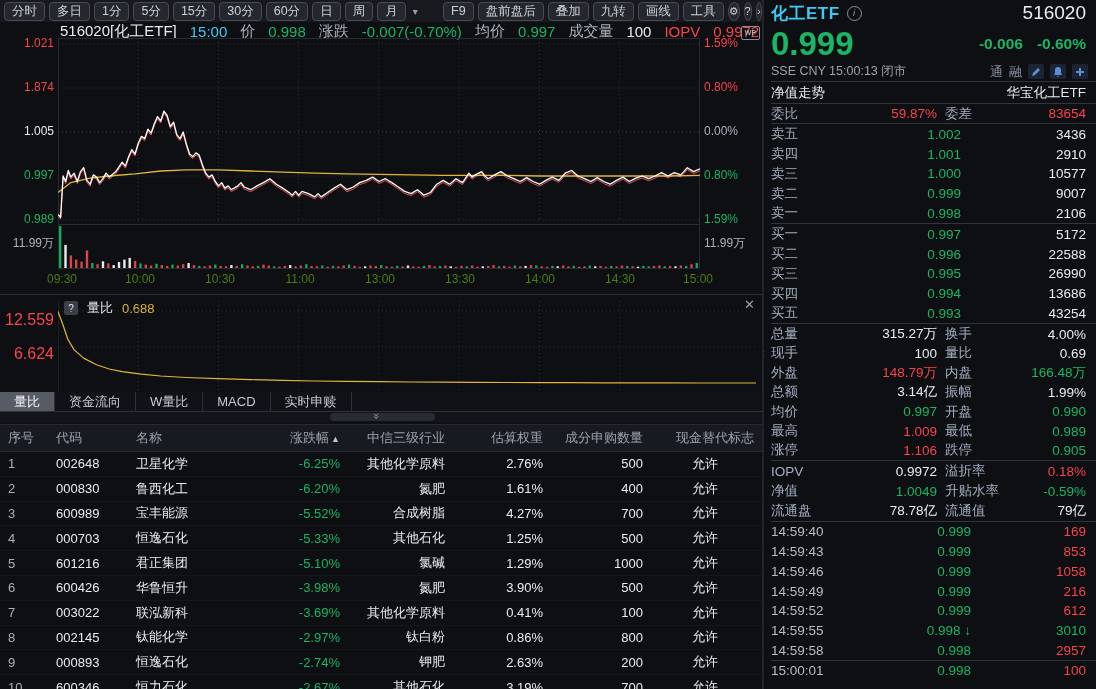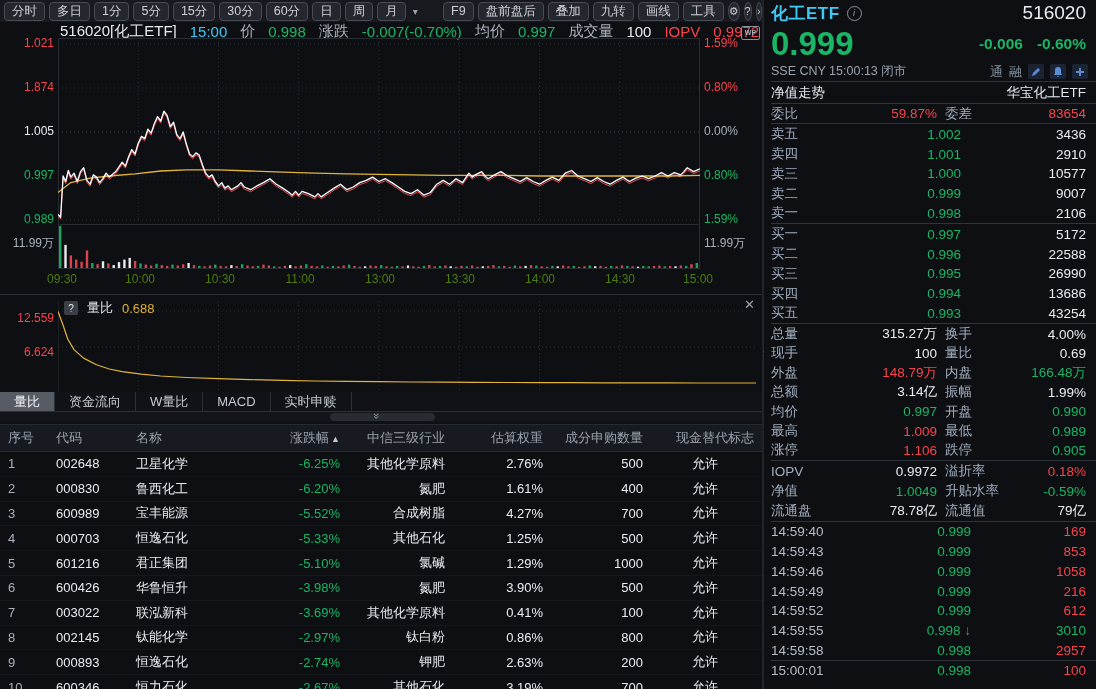--- a/index.html
+++ b/index.html
@@ -30,21 +30,21 @@
   .tlab{position:absolute;top:272px;width:44px;text-align:center;font-size:12px;color:#4d7c0f;}
   svg{display:block;}
   #priceSvg{position:absolute;left:58px;top:38px;}
   #volSvg{position:absolute;left:58px;top:224px;border-top:1px solid #272b32;}
   .subpane{position:absolute;left:0;top:294px;width:762px;height:97px;border-top:1px solid #2b2f36;}
   #subSvg{position:absolute;left:58px;top:6px;}
   .subhead{position:absolute;left:64px;top:4px;display:flex;gap:9px;align-items:center;font-size:13px;}
   .helpbox{width:14px;height:14px;background:#3b3f47;color:#e8ebf0;font-size:10px;border-radius:2px;
            display:flex;align-items:center;justify-content:center;}
   .subclose{position:absolute;left:744px;top:2px;color:#9aa3ad;font-size:13px;}
-  .sublab{position:absolute;width:54px;text-align:right;font-size:12px;color:var(--up);}
+  .sublab{position:absolute;width:54px;text-align:right;font-size:16px;color:var(--up);}
 
   .tabs{position:absolute;left:0;top:392px;width:762px;height:19px;display:flex;border-bottom:1px solid #2c3037;background:#101217;}
   .tab{padding:1px 14px;font-size:13px;color:#c6cbd3;border-right:1px solid #2c3037;line-height:17px;white-space:nowrap;}
   .tab.active{background:#575b64;color:#f4f6f9;}
   .strip{position:absolute;left:0;top:412px;width:762px;height:10px;background:#121419;}
   .thumb{position:absolute;left:330px;top:1px;width:105px;height:8px;background:#272b32;border-radius:4px;}
   .chev{position:absolute;left:374px;top:-2px;color:#939aa4;font-size:11px;transform:rotate(90deg);}
 
   .table{position:absolute;left:0;top:424px;width:762px;}
   .thead,.trow{display:grid;grid-template-columns:48px 80px 150px 70px 105px 98px 100px 111px;align-items:center;}

